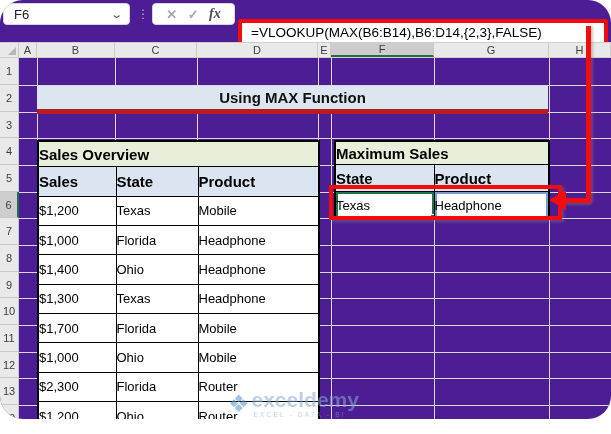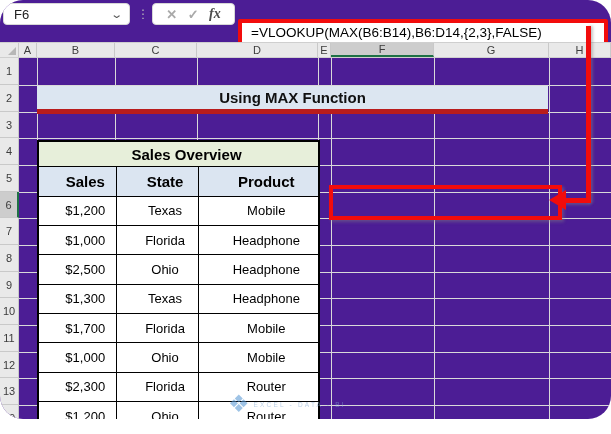--- a/index.html
+++ b/index.html
@@ -47,21 +47,21 @@
   .gl-h { position:absolute; left:19px; width:592px; height:1px; background:#d9d9d9; z-index:0; }
 
   
   .banner { position:absolute; left:37px; top:86px; width:511px; height:28px; z-index:2;
     background:#dce6f1; border-bottom:5px solid #b91c1c; display:flex;
     align-items:center; justify-content:center; font-size:15px; font-weight:bold; color:#111; }
 
   
   table { border-collapse:collapse; position:absolute; z-index:2; background:#fff;
     font-size:13px; color:#000; table-layout:fixed; }
-  td { border:1px solid #000; text-align:center; vertical-align:middle; overflow:hidden;padding-left:16px; }
+  td { border:1px solid #000; text-align:left; vertical-align:middle; overflow:hidden; }
   .tbl-sales { left:37px; top:140px; width:281px; height:292px; border:2px solid #000; }
   .tbl-max   { left:334px; top:140px; width:214px; height:80px; border:2px solid #000; }
   tr.t-title td { background:#e7efda; font-weight:bold; font-size:15px; height:23px; }
   tr.t-head  td { background:#dbe5f1; font-weight:bold; font-size:15px; height:26px; }
   tr.t-data  td { background:#fff; height:26px; }
   .cell-selected { position:relative; box-shadow:inset 0 0 0 2px #217346; }
   .fill-handle { position:absolute; right:-1px; bottom:-1px; width:5px; height:5px;
     background:#217346; border:1px solid #fff; }
   .cell-result { box-shadow:inset 0 0 0 2px #7b9bd2; }
 
@@ -179,21 +179,21 @@
       <td>$1,200</td>
       <td>Texas</td>
       <td>Mobile</td>
     </tr>
     <tr class="t-data">
       <td>$1,000</td>
       <td>Florida</td>
       <td>Headphone</td>
     </tr>
     <tr class="t-data">
-      <td>$2,500</td>
+      <td>$1,400</td>
       <td>Ohio</td>
       <td>Headphone</td>
     </tr>
     <tr class="t-data">
       <td>$1,300</td>
       <td>Texas</td>
       <td>Headphone</td>
     </tr>
     <tr class="t-data">
       <td>$1,700</td>
@@ -211,26 +211,51 @@
       <td>Router</td>
     </tr>
     <tr class="t-data">
       <td>$1,200</td>
       <td>Ohio</td>
       <td>Router</td>
     </tr>
   </tbody>
     </table>
 
+  <table class="tbl-max">
+    <colgroup>
+        <col style="width:99px">
+        <col style="width:115px">
+      </colgroup>
+    <tbody>
+        <tr class="t-title">
+          <td colspan="2">Maximum Sales</td>
+        </tr>
+    <tr class="t-head">
+      <td>State</td>
+      <td>Product</td>
+    </tr>
+    <tr class="t-data">
+      <td class="cell-selected">
+        <span>Texas</span>
+        <span class="fill-handle"></span>
+      </td>
+      <td class="cell-result">
+        <span>Headphone</span>
+      </td>
+    </tr>
+  </tbody>
+    </table>
 
   <div class="red-rect"></div>
   <div class="arrow-v"></div>
   <div class="arrow-h"></div>
   <div class="arrow-head"></div>
 
   <div class="watermark">
     <span class="wm-logo">❖</span>
     <span class="wm-text">
+      <span class="wm-brand">exceldemy</span>
       <span class="wm-tag">EXCEL - DATA - BI</span>
     </span>
   </div>
 
 </div>
 
 </body></html>

